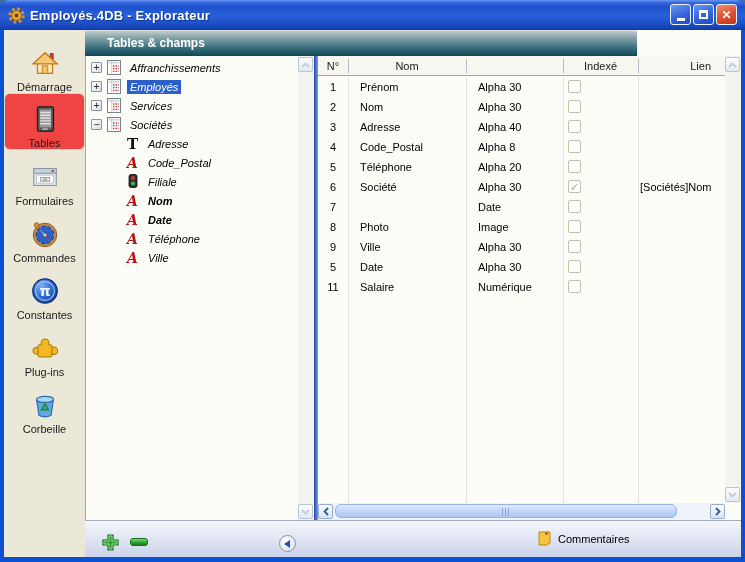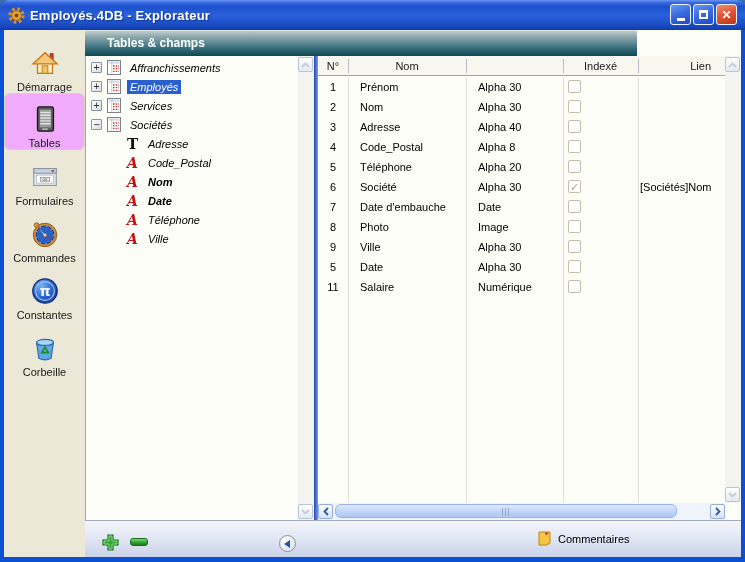--- a/index.html
+++ b/index.html
@@ -17,21 +17,21 @@
     background:linear-gradient(160deg,#689AF2 0%,#3A6CE0 45%,#1E4AC0 100%);color:#fff;}
   .wbtn.close{background:linear-gradient(160deg,#F0926E 0%,#E1563A 45%,#BE3518 100%);}
   .glyph-min{width:8px;height:3px;background:#fff;margin-top:9px;}
   .glyph-max{width:9px;height:9px;border:2px solid #fff;border-top-width:3px;}
   .glyph-x{color:#fff;font-weight:bold;font-size:12px;line-height:1;}
   
   .frame{position:absolute;left:4px;top:30px;width:737px;height:527px;background:#ECE8D8;}
   
   .sidebar{position:absolute;left:0;top:0;width:81px;height:527px;background:#ECE8D8;padding-top:6px;}
   .sb-item{width:81px;height:57px;display:flex;flex-direction:column;align-items:center;justify-content:flex-end;cursor:pointer;}
-  .sb-item.selected{background:#f0abfc;border-radius:6px;border:1px solid #D8D4C0;}
+  .sb-item.selected{background:#ef4444;border-radius:6px;border:1px solid #D8D4C0;}
   .sb-icon{width:32px;height:32px;display:flex;align-items:center;justify-content:center;}
   .sb-label{margin-top:2px;font-size:11px;color:#1A1A1A;}
   
   .main{position:absolute;left:81px;top:0;width:656px;height:527px;background:#FDFDF7;}
   .panel-header{position:absolute;left:0;top:0;width:552px;height:26px;
     background:linear-gradient(180deg,#C2CDCF 0%,#8FA9AD 22%,#4F7F8A 55%,#275F6D 80%,#0F4853 100%);
     border-top:1px solid #DDE4E4;color:#fff;font-weight:bold;font-size:12px;line-height:25px;padding-left:22px;}
   
   .tree-panel{position:absolute;left:0;top:26px;width:229px;height:464px;background:#FDFDF7;
     border-left:1px solid #9AA6C8;padding-top:2px;}
@@ -189,20 +189,34 @@
               <circle cx="16" cy="16" r="13" fill="url(#pibg)" stroke="#0E2E78" stroke-width="1.4"></circle>
               <circle cx="16" cy="16" r="10" fill="none" stroke="#9FC2F4" stroke-width="1.2"></circle>
               <text x="16" y="21.5" font-size="15" font-weight="bold" text-anchor="middle" fill="#EAF2FF" font-family="DejaVu Sans,sans-serif">π</text>
             </svg>
           </span>
           <span class="sb-label">Constantes</span>
         </div>
         <div class="sb-item">
           <span class="sb-icon">
             <svg width="30" height="30" viewBox="0 0 32 32">
+              <g fill="#F2B722" stroke="#A87A08" stroke-width="1.1">
+                <circle cx="16" cy="10.5" r="4.2"></circle>
+                <circle cx="25.5" cy="19" r="4"></circle>
+                <circle cx="6.8" cy="19" r="3.6"></circle>
+                <rect x="8.5" y="12.5" width="15" height="13" rx="2"></rect>
+              </g>
+              <path d="M12 15 a4 4 0 0 1 8 0" fill="#F2B722"></path>
+            </svg>
+          </span>
+          <span class="sb-label">Plug-ins</span>
+        </div>
+        <div class="sb-item">
+          <span class="sb-icon">
+            <svg width="30" height="30" viewBox="0 0 32 32">
               <path d="M7 10 L9.5 27 q6.5 3.4 13 0 L25 10 Z" fill="#5FA8E6" stroke="#2A6AAE" stroke-width="1.2"></path>
               <ellipse cx="16" cy="10" rx="9" ry="3.2" fill="#ABD5F5" stroke="#2A6AAE" stroke-width="1.2"></ellipse>
               <path d="M12.5 21 l3.5 -6 l3.5 6 Z" fill="none" stroke="#1E8E2E" stroke-width="1.8"></path>
               <path d="M12.5 21 l2 -1 M19.5 21 l-2 -1 M16 15 l1.5 1.5" stroke="#1E8E2E" stroke-width="1.4" fill="none"></path>
             </svg>
           </span>
           <span class="sb-label">Corbeille</span>
         </div>
       </div>
 
@@ -269,20 +283,28 @@
                 </svg></span>
               <span class="tree-label">Sociétés</span>
             </div>
             <div class="tree-row child">
               <span class="fi fi-text">T</span>
               <span class="tree-label">Adresse</span>
             </div>
             <div class="tree-row child">
               <span class="fi fi-alpha">A</span>
               <span class="tree-label">Code_Postal</span>
+            </div>
+            <div class="tree-row child">
+              <span class="fi"><svg width="10" height="14" viewBox="0 0 10 14">
+                  <rect x="1" y="0.5" width="8" height="13" rx="2" fill="#2E2E2E" stroke="#111" stroke-width="0.8"></rect>
+                  <circle cx="5" cy="4" r="2.1" fill="#E03030"></circle>
+                  <circle cx="5" cy="9.5" r="2.1" fill="#2EC040"></circle>
+                </svg></span>
+              <span class="tree-label">Filiale</span>
             </div>
             <div class="tree-row child">
               <span class="fi fi-alpha">A</span>
               <span class="tree-label bold">Nom</span>
             </div>
             <div class="tree-row child">
               <span class="fi fi-alpha">A</span>
               <span class="tree-label bold">Date</span>
             </div>
             <div class="tree-row child">
@@ -363,21 +385,20 @@
             </div>
             <div class="trow">
               <span class="td num">6</span>
               <span class="td nom">Société</span>
               <span class="td typ">Alpha 30</span>
               <span class="cbx">✓</span>
               <span class="td lien">[Sociétés]Nom</span>
             </div>
             <div class="trow">
               <span class="td num">7</span>
-              <span class="td nom">Date d'embauche</span>
               <span class="td typ">Date</span>
               <span class="cbx"></span>
               <span class="td lien"></span>
             </div>
             <div class="trow">
               <span class="td num">8</span>
               <span class="td nom">Photo</span>
               <span class="td typ">Image</span>
               <span class="cbx"></span>
               <span class="td lien"></span>

